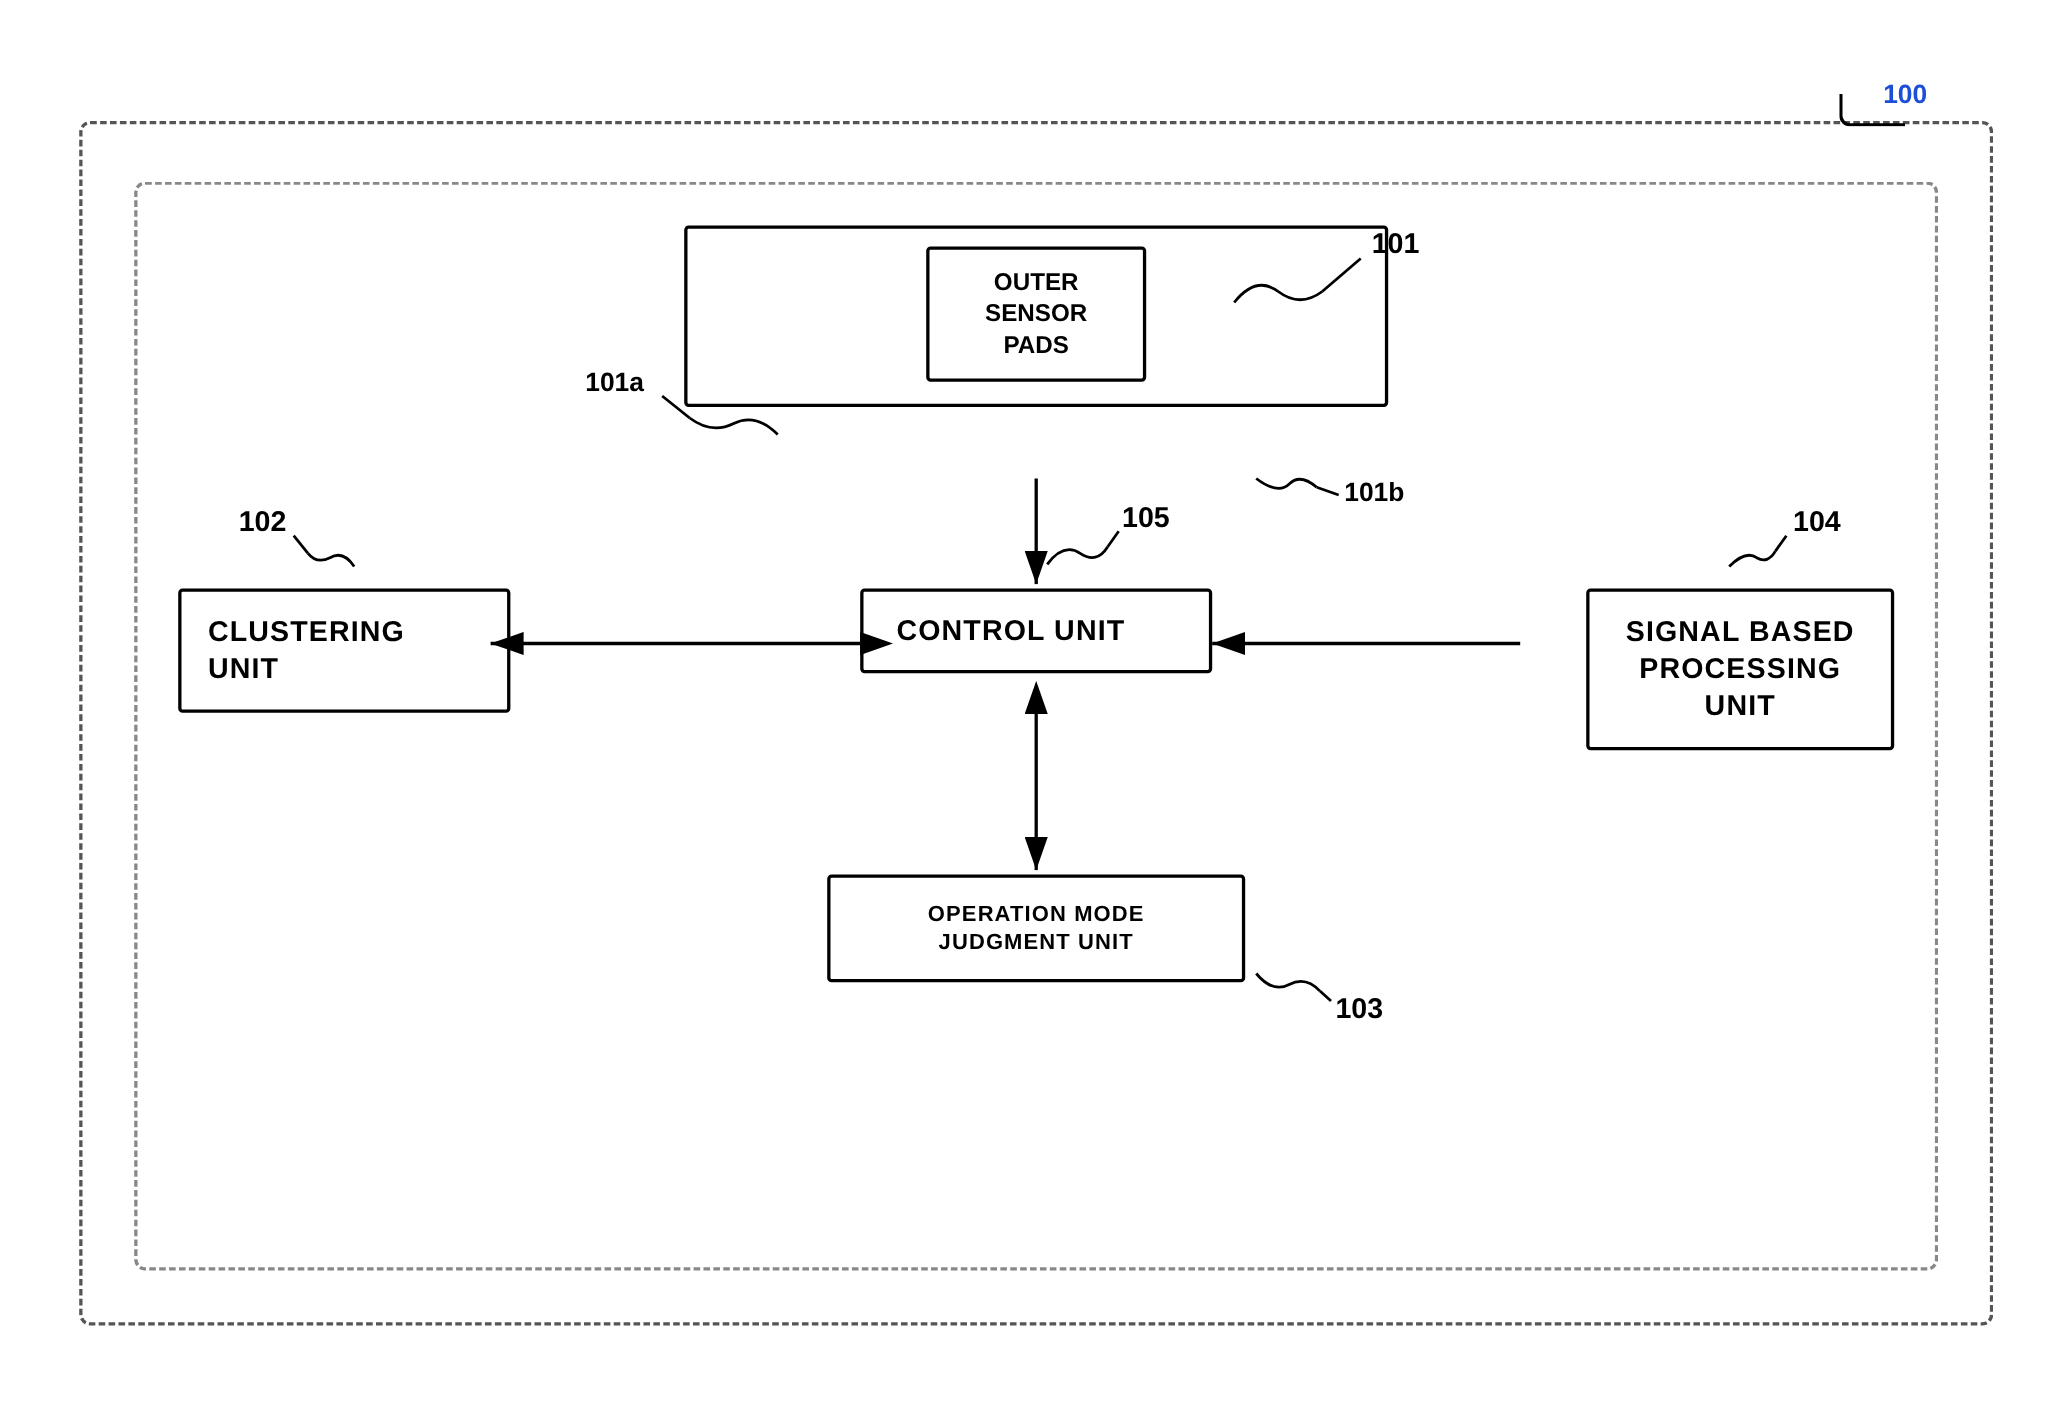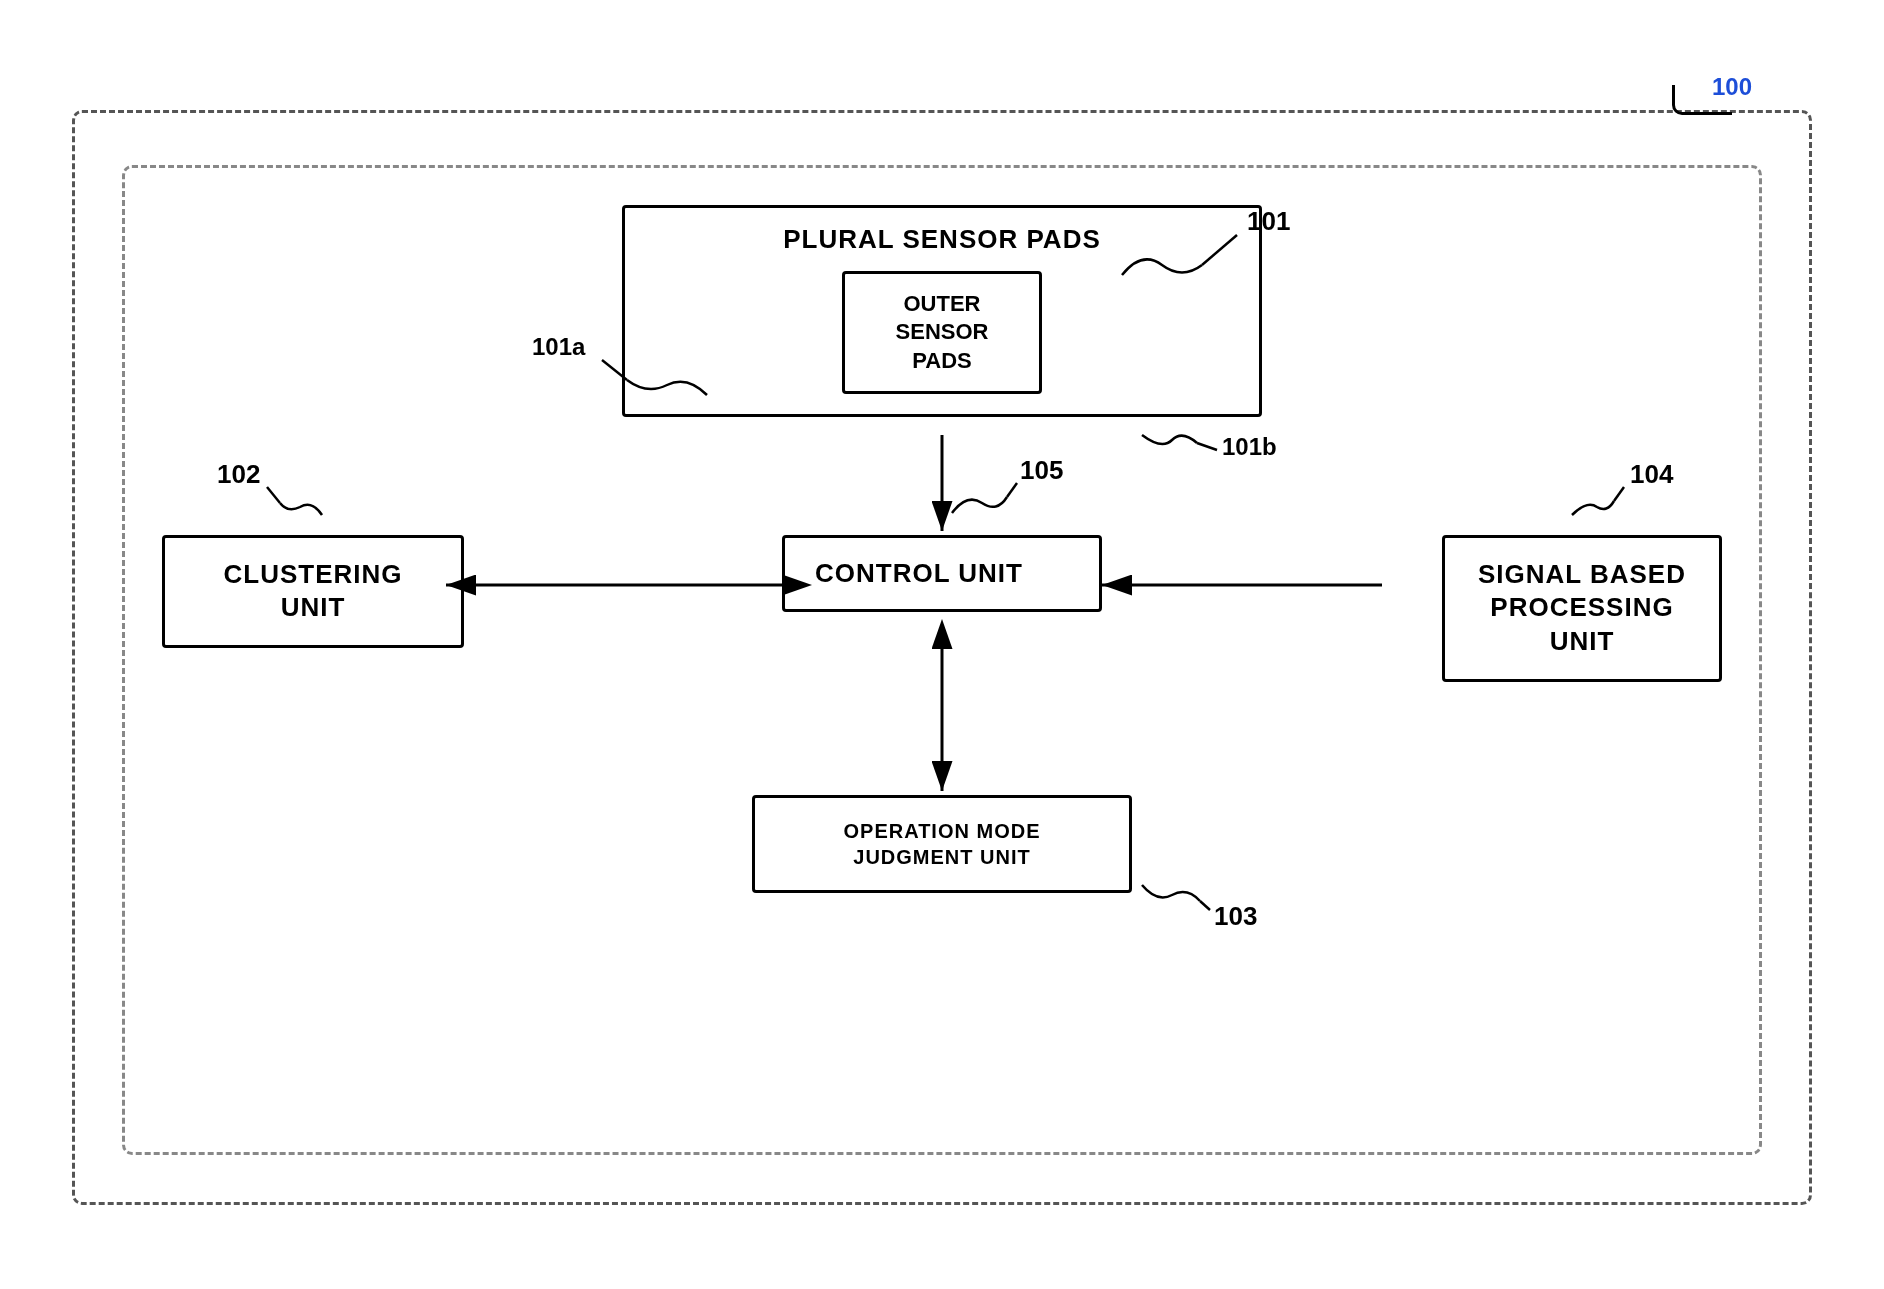--- a/index.html
+++ b/index.html
@@ -132,21 +132,21 @@
     
     .clustering-unit-box {
       position: absolute;
       top: 480px;
       left: 120px;
       width: 302px;
       border: 3px solid #000;
       border-radius: 4px;
       background: #fff;
       padding: 20px 24px;
-      text-align: center;
+      text-align: left;
       font-size: 26px;
       font-weight: bold;
       letter-spacing: 1px;
       line-height: 1.3;
     }
 
     
     .signal-unit-box {
       position: absolute;
       top: 480px;
@@ -187,21 +187,20 @@
 <div class="page-container">
 
   <div class="outer-dashed"></div>
 
   <div class="inner-dashed"></div>
 
   <div class="ref-label" style="top:18px; right:90px;">100</div>
   <div class="ref-100-line"></div>
 
   <div class="plural-sensor-pads">
-    <div class="plural-sensor-pads-title">PLURAL SENSOR PADS</div>
     <div class="sensor-pads-inner">
       <div class="sensor-pad-box">
         <span style="white-space:pre-line;">OUTER
 SENSOR PADS</span>
       </div>
     </div>
   </div>
 
   <div class="control-unit-box">
     <span>CONTROL UNIT</span>

